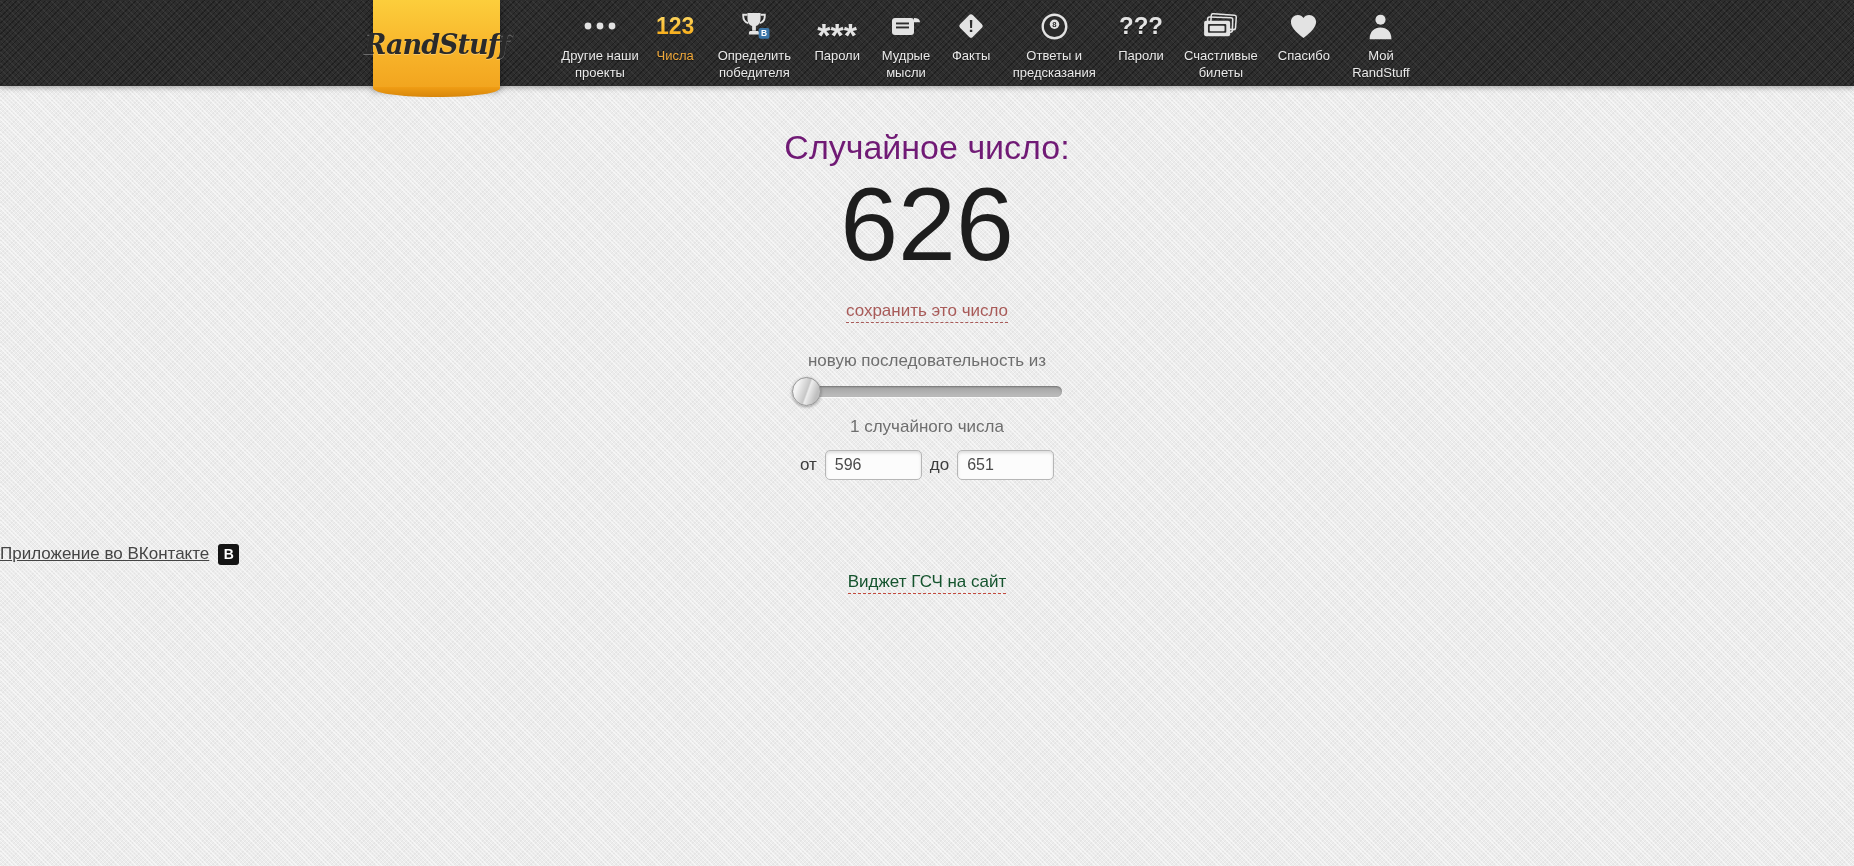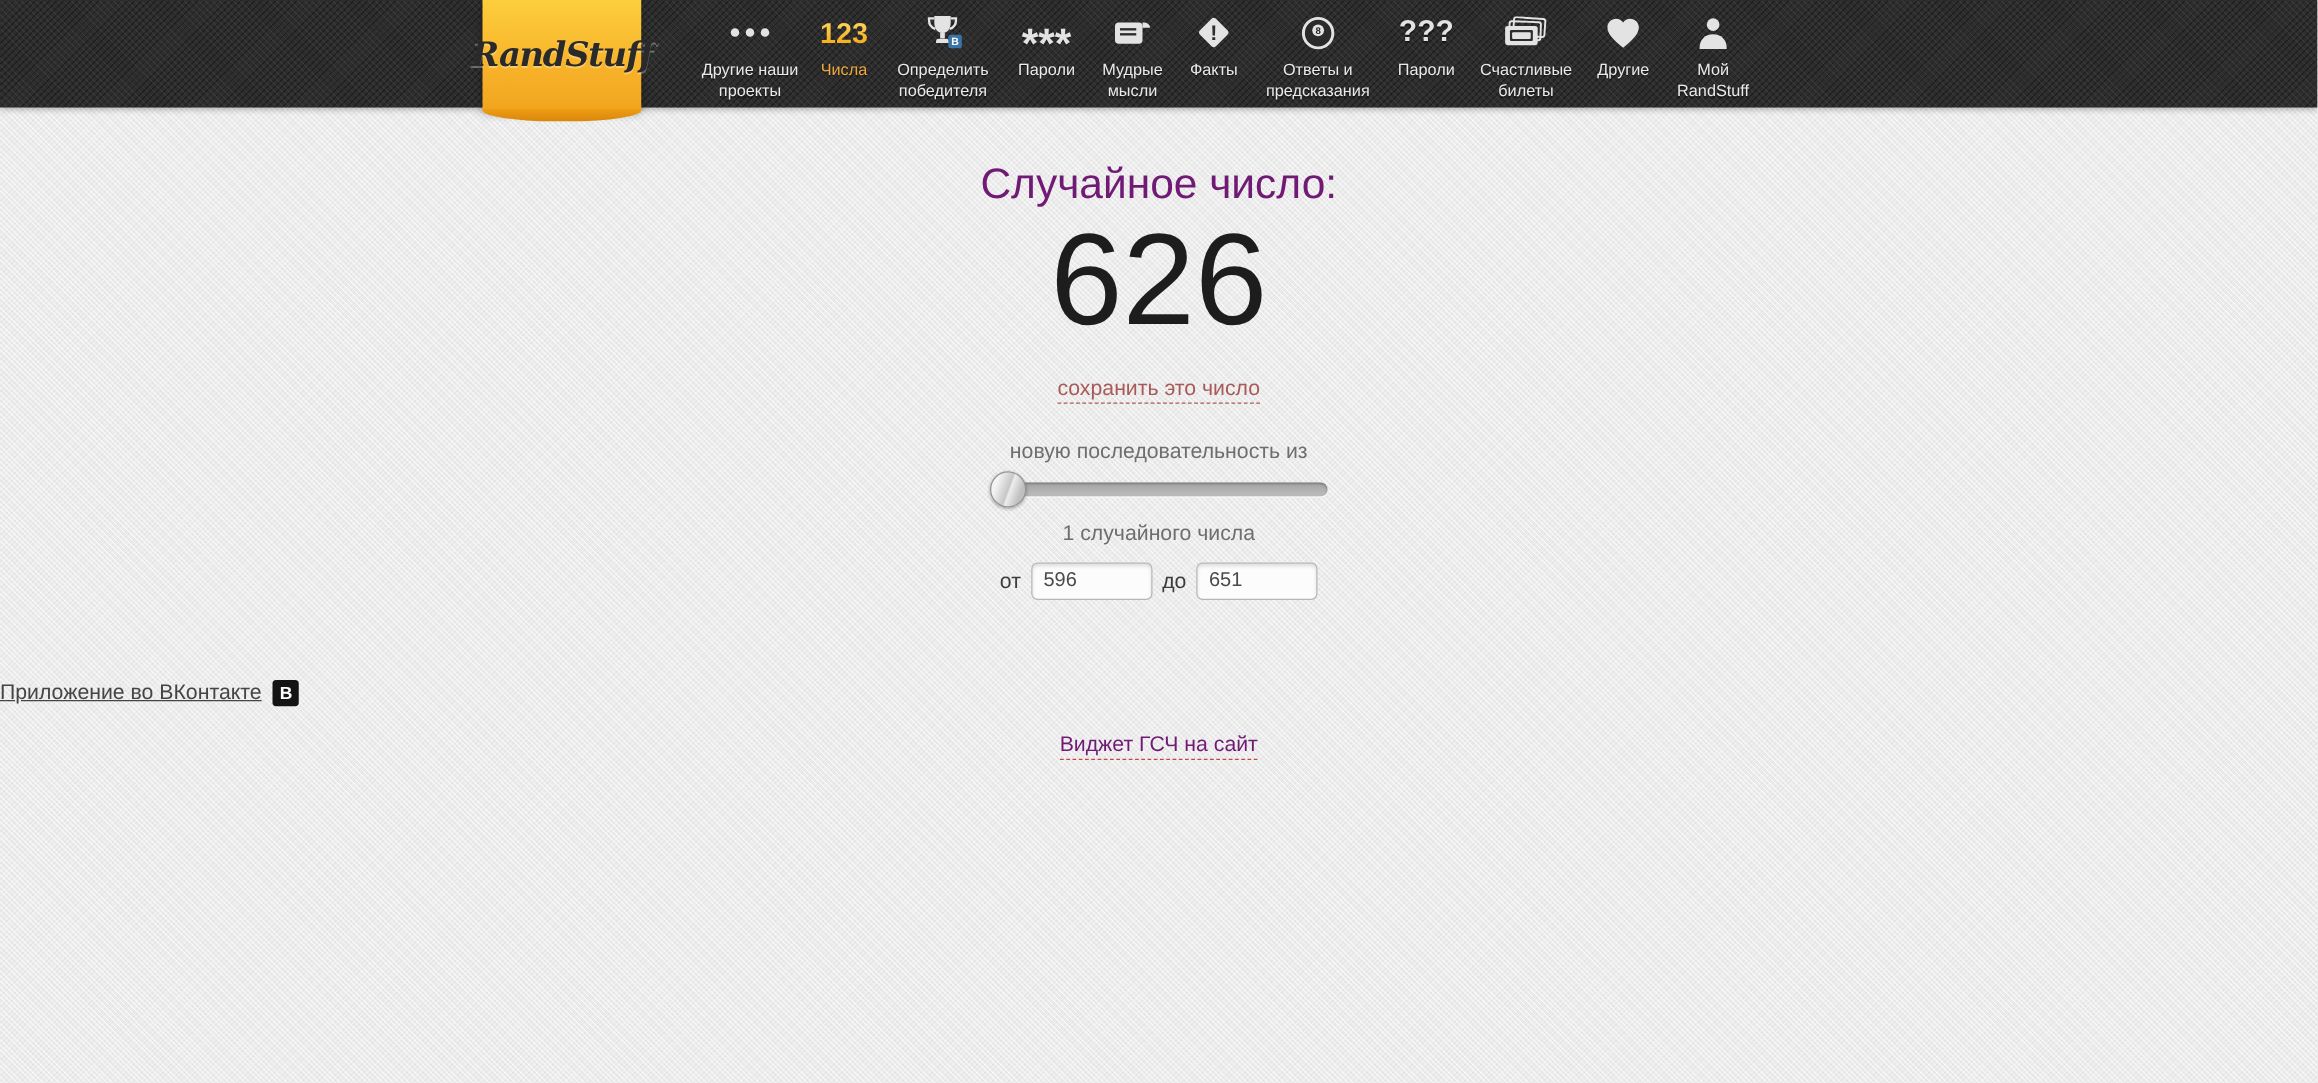--- a/index.html
+++ b/index.html
@@ -14,21 +14,21 @@
   .header{
     position:relative;width:100%;height:86px;
     background-color:#2d2d2d;
     background-image:
       repeating-linear-gradient(45deg, rgba(255,255,255,.05) 0 1px, transparent 1px 4px),
       repeating-linear-gradient(135deg, rgba(0,0,0,.32) 0 1px, transparent 1px 4px);
     box-shadow:0 2px 5px rgba(0,0,0,.28);
     z-index:10;
   }
   .logo-ribbon{
-    position:absolute;left:386px;top:0;width:127px;height:88px;
+    position:absolute;left:373px;top:0;width:127px;height:88px;
     background:linear-gradient(180deg,#fcce3c 0%,#f8b52b 55%,#f2a51f 100%);
     box-shadow:0 3px 7px rgba(0,0,0,.4);
     display:flex;align-items:center;justify-content:center;z-index:12;cursor:pointer;
   }
   .logo-ribbon::after{
     content:"";position:absolute;left:0;right:0;bottom:-9px;height:10px;
     background:linear-gradient(180deg,#f09d14,#d8870b);
     border-radius:0 0 45% 45% / 0 0 90% 90%;
   }
   .logo-text{
@@ -87,21 +87,21 @@
     background:#fcfcfc;box-shadow:inset 0 2px 3px rgba(0,0,0,.12);
     font-size:16px;color:#4a4a4a;padding:0 0 0 9px;outline:none;
     font-family:"Liberation Sans","DejaVu Sans",sans-serif;}
   
   .footer-links{margin-top:64px;}
   .vk-row{display:flex;align-items:center;gap:9px;}
   .vk-app-link{font-size:17px;color:#454545;text-decoration:underline;cursor:pointer;}
   .vk-square{width:21px;height:21px;border-radius:3px;background:#141414;color:#fff;
     font-size:14px;font-weight:bold;display:flex;align-items:center;justify-content:center;
     cursor:pointer;}
-  .widget-link{display:inline-block;margin-top:21px;font-size:17px;color:#701a75;
+  .widget-link{display:inline-block;margin-top:7px;font-size:17px;color:#14532d;
     text-decoration:none;border-bottom:1px dashed #c1493d;padding-bottom:1px;cursor:pointer;}
 </style>
 </head>
 <body>
 
 <div class="header">
   <div class="logo-ribbon">
     <span class="logo-text">RandStuff</span>
   </div>
   <div class="nav">
@@ -192,21 +192,21 @@
       </span>
       <span class="nav-label">Счастливые билеты</span>
     </div>
 
     <div class="nav-item">
       <span class="nav-icon">
         <svg width="31" height="29" viewBox="0 0 32 30">
           <path fill="#e3e3e3" d="M16 27C7.5 20.5 3 15.5 3 10.2 3 6 6.2 3 10.2 3c2.4 0 4.6 1.2 5.8 3.2C17.2 4.2 19.4 3 21.8 3 25.8 3 29 6 29 10.2c0 5.3-4.5 10.3-13 16.8z"></path>
         </svg>
       </span>
-      <span class="nav-label">Другие</span>
+      <span class="nav-label">Спасибо</span>
     </div>
 
     <div class="nav-item w72">
       <span class="nav-icon">
         <svg width="29" height="29" viewBox="0 0 32 30">
           <circle cx="16" cy="7.5" r="5.6" fill="#e3e3e3"></circle>
           <path fill="#e3e3e3" d="M4 28.5c0-8 5-12.5 12-12.5s12 4.5 12 12.5v.5H4v-.5z"></path>
         </svg>
       </span>
       <span class="nav-label">Мой RandStuff</span>

